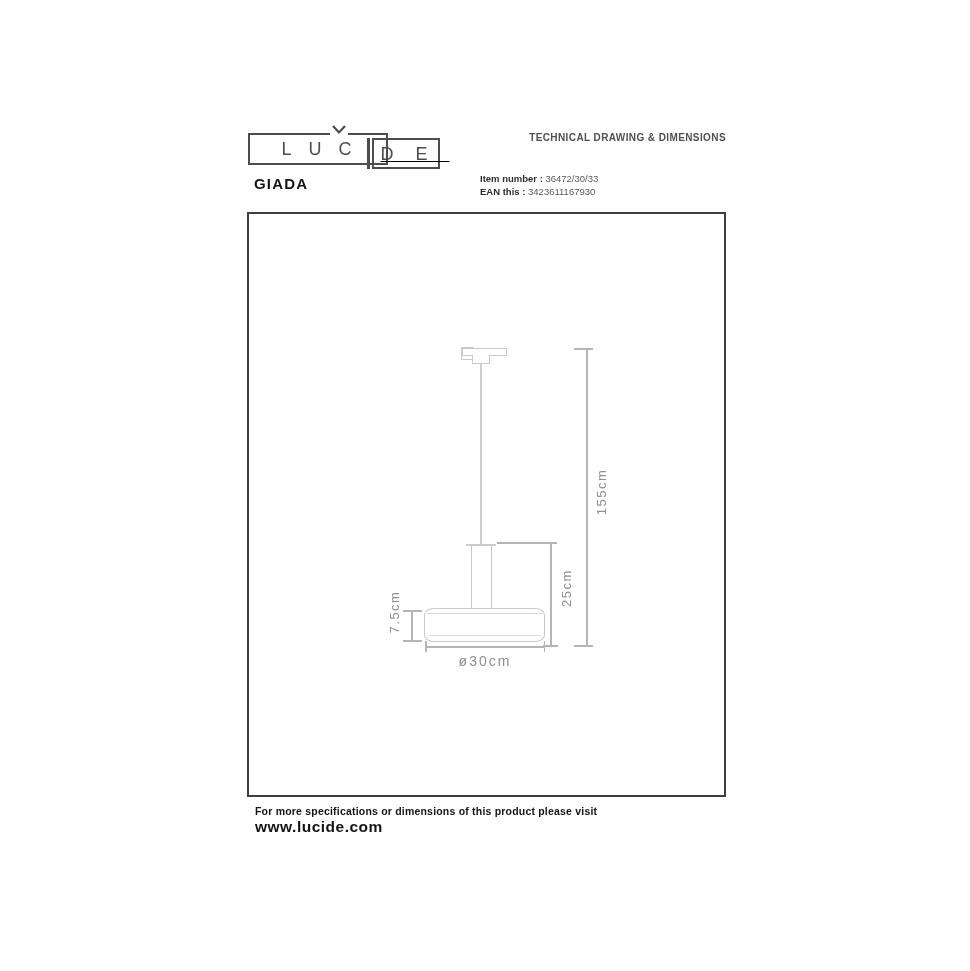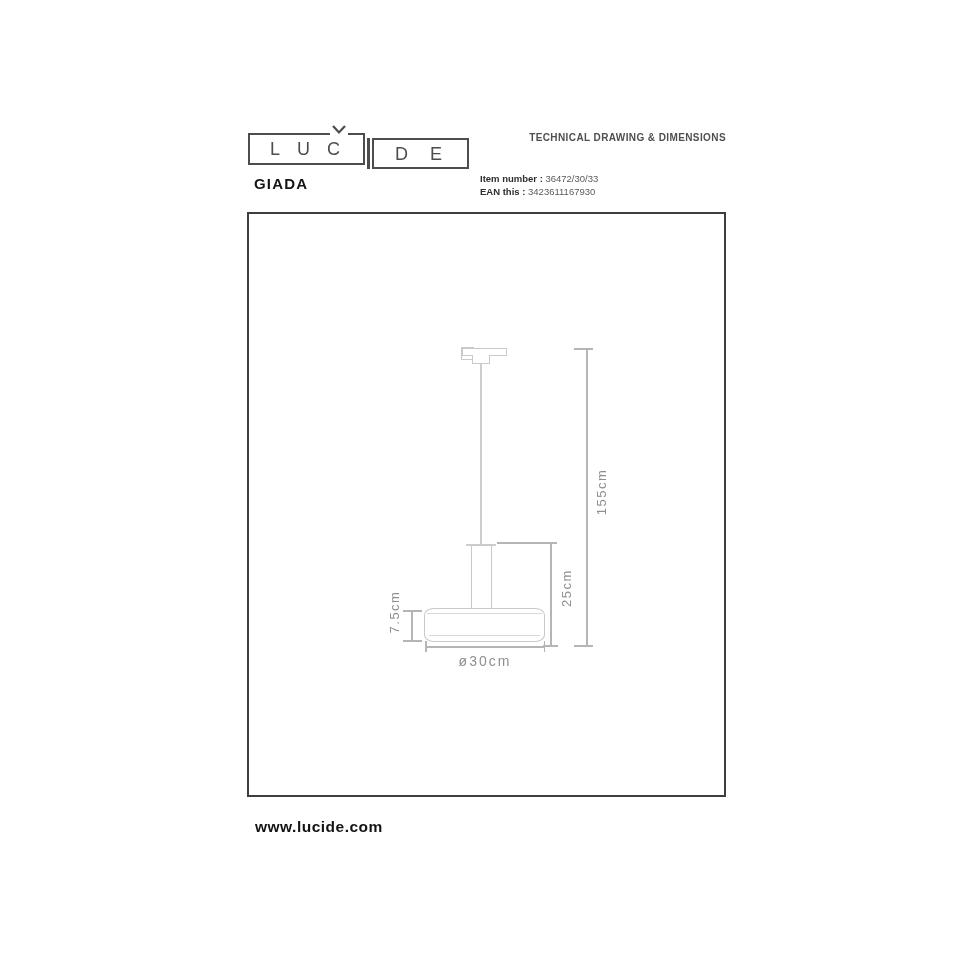--- a/index.html
+++ b/index.html
@@ -4,35 +4,35 @@
 <style>
   * { margin:0; padding:0; box-sizing:border-box; }
   html,body { background:#ffffff; }
   .page {
     position:relative; width:970px; height:971px; background:#ffffff;
     font-family:"Liberation Sans", sans-serif; overflow:hidden;
   }
   
   .logo { position:absolute; left:248px; top:127px; width:210px; height:50px; }
   .logo-box-left {
-    position:absolute; left:0; top:6px; width:117px; height:32px;
+    position:absolute; left:0; top:6px; width:140px; height:32px;
     border:2px solid #4d4d4d; display:flex; align-items:center; justify-content:center;
   }
   .logo-box-left .letters {
     font-size:18px; color:#4d4d4d; letter-spacing:17px; padding-left:14px;
     font-weight:400; line-height:1;
   }
   .logo-caron {
     position:absolute; left:82px; top:-3px; width:18px; height:13px;
     background:#ffffff; z-index:3; display:flex; align-items:flex-start; justify-content:center;
   }
   .logo-divider { position:absolute; left:119px; top:11px; width:3px; height:31px; background:#4d4d4d; }
   .logo-box-right {
-    position:absolute; left:124px; top:11px; width:97px; height:31px;
-    border:2px solid #4d4d4d; display:flex; align-items:center; justify-content:center;
+    position:absolute; left:124px; top:11px; width:68px; height:31px;
+    border:2px solid #4d4d4d; display:flex; align-items:center; justify-content:center;text-decoration:underline;
   }
   .logo-box-right .letters {
     font-size:18px; color:#4d4d4d; letter-spacing:22px; padding-left:18px;
     font-weight:400; line-height:1;
   }
   
   .doc-type {
     position:absolute; top:132px; left:400px; right:244px; text-align:right;
     font-size:10px; font-weight:bold; color:#4f4f4f; letter-spacing:0.4px;
   }
@@ -151,15 +151,16 @@
   <div class="dim d75-tick-b"></div>
   <div class="dim d30-line"></div>
   <div class="dim d30-tick-l"></div>
   <div class="dim d30-tick-r"></div>
 
   <div class="dim-label rot lbl-155">155cm</div>
   <div class="dim-label rot lbl-25">25cm</div>
   <div class="dim-label rot lbl-75">7.5cm</div>
   <div class="dim-label lbl-30">ø30cm</div>
 
+  <div class="footer-note">For more specifications or dimensions of this product please visit</div>
   <a class="footer-site" href="#">www.lucide.com</a>
 
 </div>
 
 </body></html>

